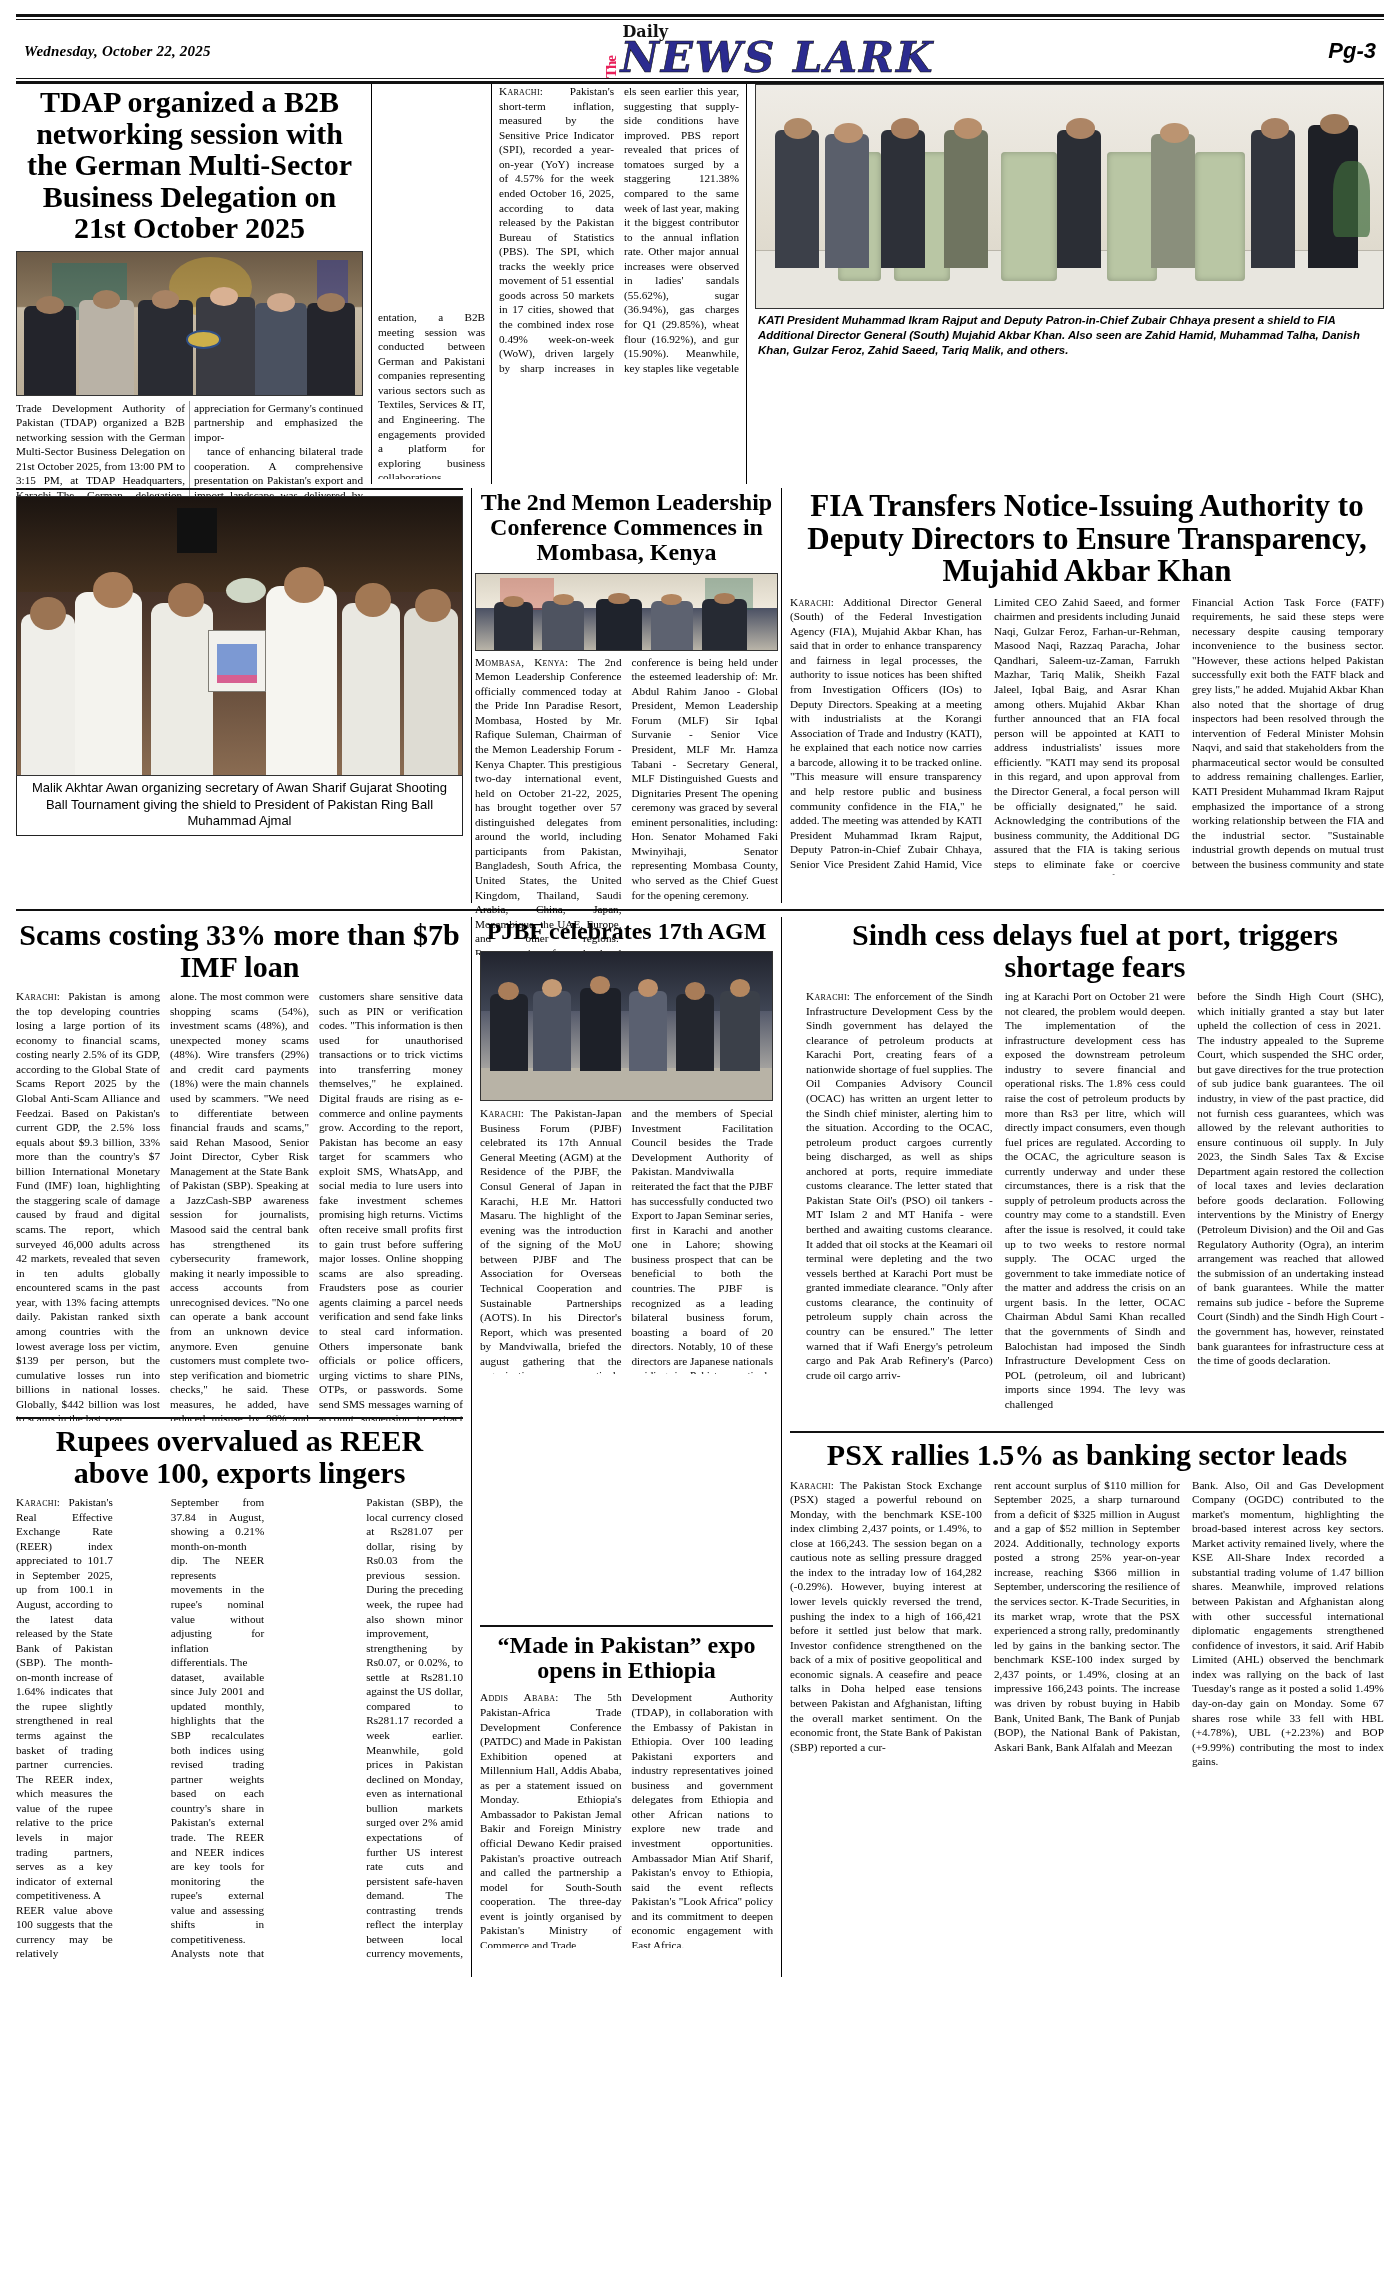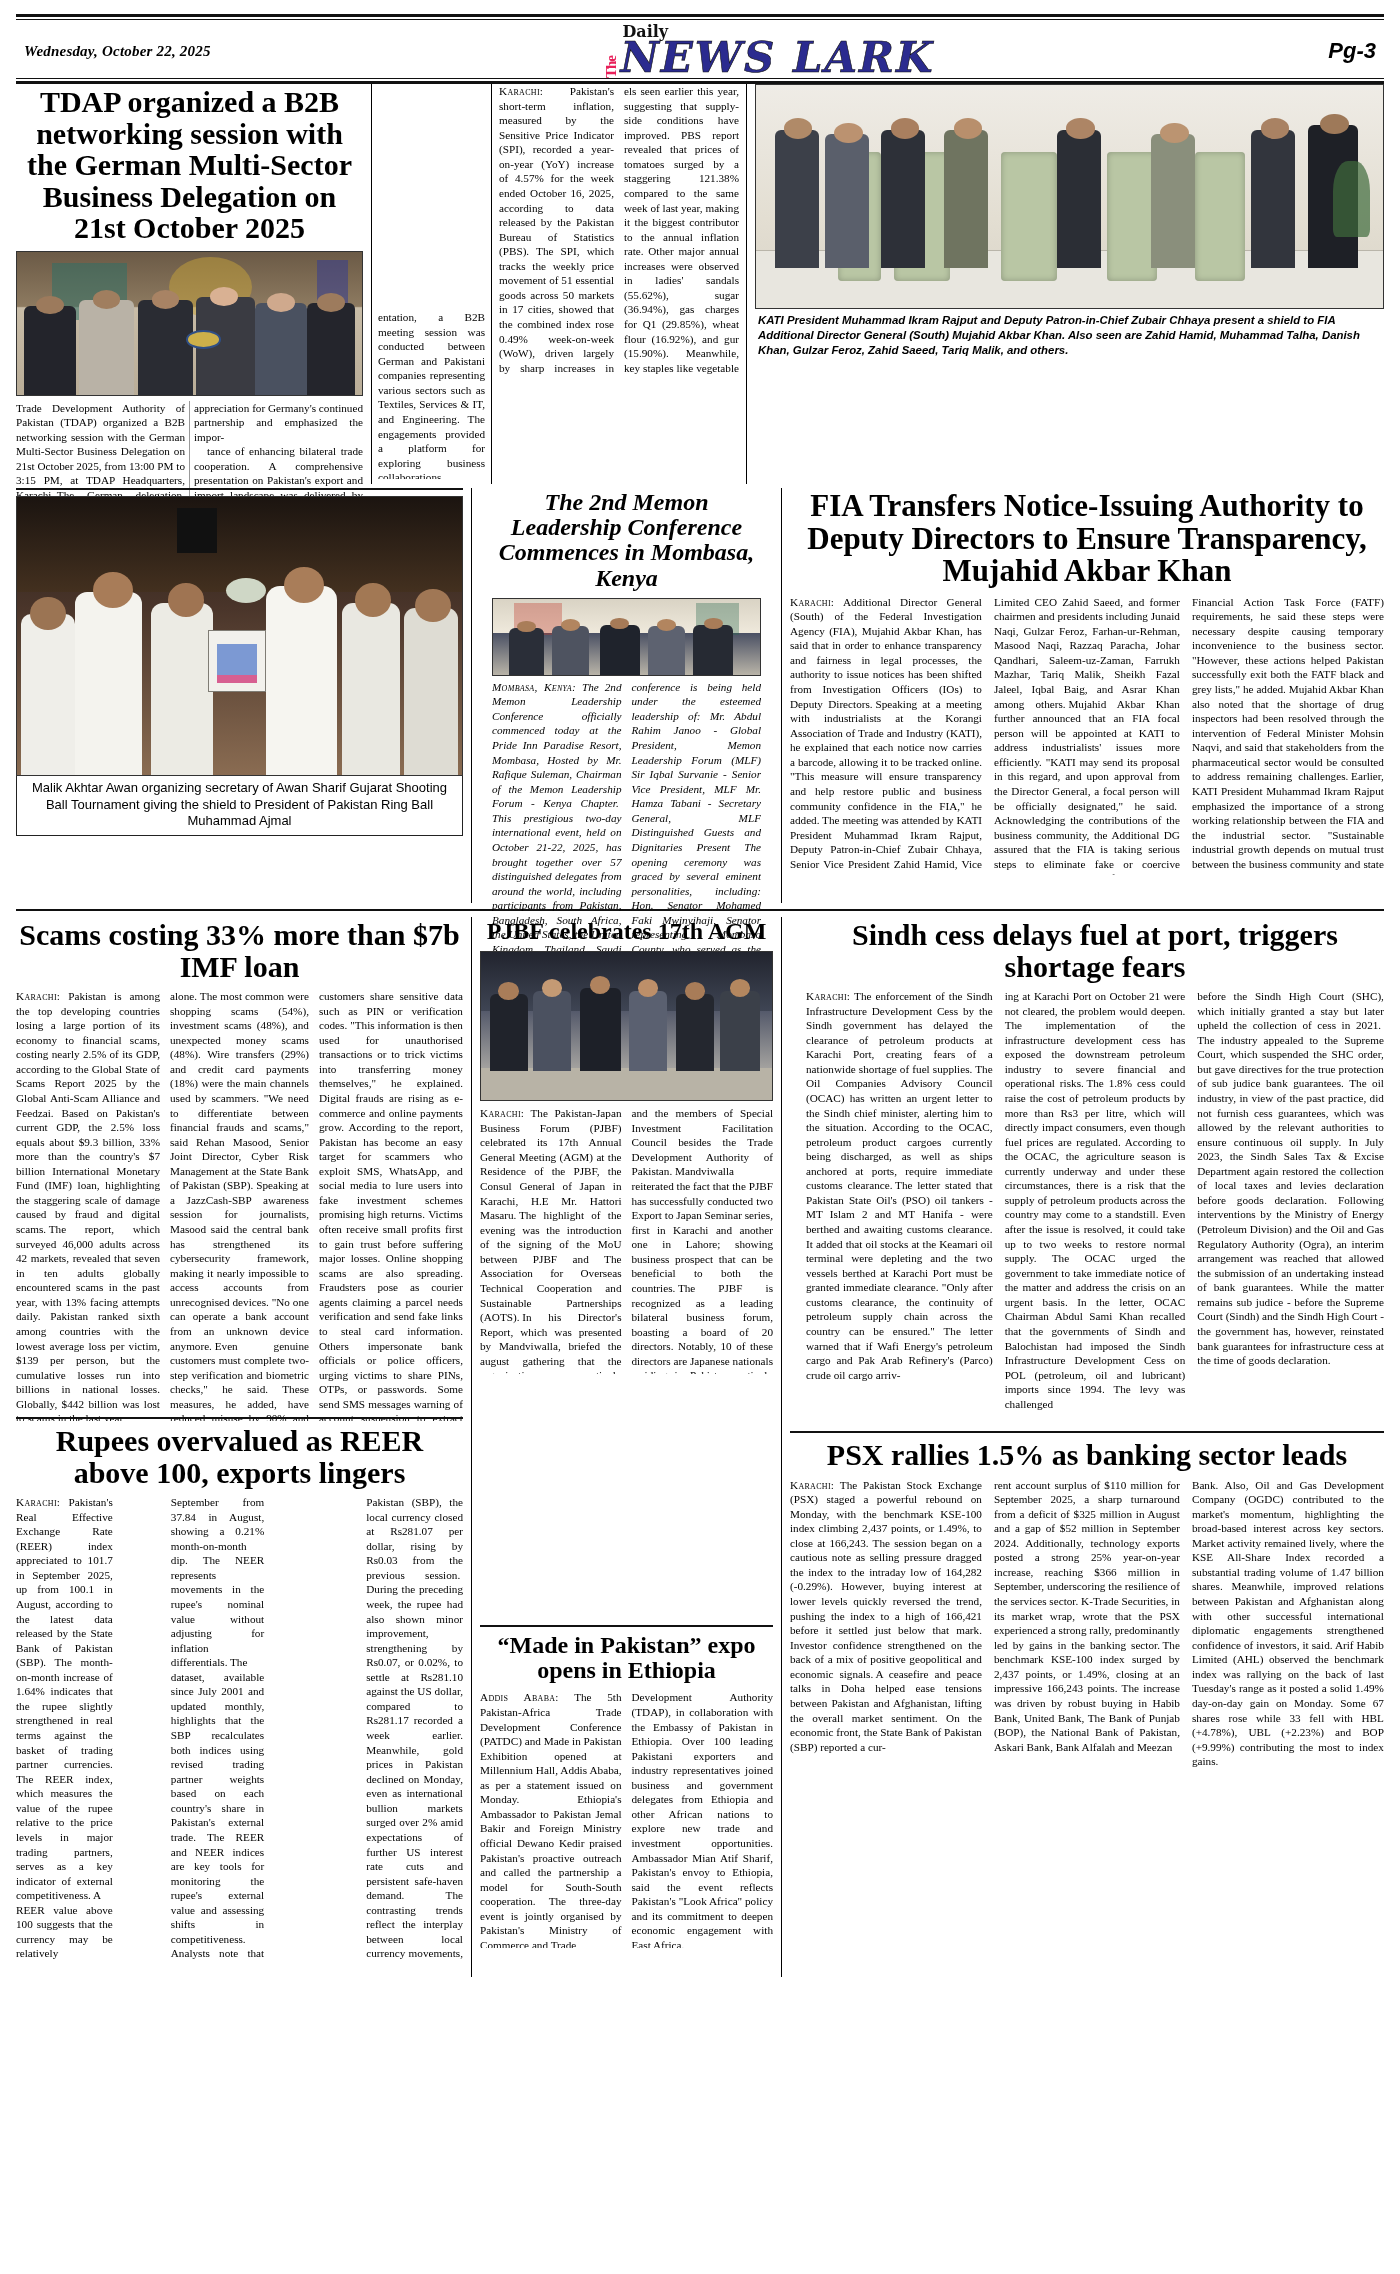--- a/index.html
+++ b/index.html
@@ -238,21 +238,21 @@
         <div class="head" style="left:60%;bottom:62%;width:9%;height:13%;background:#a97d59;"></div>
         <div style="position:absolute;left:47%;bottom:62%;width:9%;height:9%;border-radius:50%;background:#cfd7c6;"></div>
         <div class="fig" style="left:73%;width:13%;height:62%;background:#e9e8e1;border-radius:11px 11px 0 0;"></div>
         <div class="head" style="left:76%;bottom:57%;width:8%;height:12%;background:#a27854;"></div>
         <div class="fig" style="left:87%;width:12%;height:60%;background:#dedcd3;border-radius:11px 11px 0 0;"></div>
         <div class="head" style="left:89.5%;bottom:55%;width:8%;height:12%;background:#a07755;"></div>
       </div>
       <div class="caption">Malik Akhtar Awan organizing secretary of Awan Sharif Gujarat Shooting Ball Tournament giving the shield to President of Pakistan Ring Ball Muhammad Ajmal</div>
     </div>
 
-    <div class="vline" style="width:310px; padding:0 20px;font-style:italic;">
+    <div class="vline" style="width:310px; padding:0 3px;">
       <h1 class="hl hl-md">The 2nd Memon Leadership Conference Commences in Mombasa, Kenya</h1>
       <div class="photo" style="height:78px; width:100%;">
         <div class="sky scene-conf"></div>
         <div style="position:absolute;left:0;right:0;top:0;height:45%;background:linear-gradient(#d9d3c4,#efe9dc);"></div>
         <div style="position:absolute;left:8%;top:6%;width:18%;height:42%;background:#c0392b;opacity:.35;"></div>
         <div style="position:absolute;right:8%;top:6%;width:16%;height:42%;background:#2a6b4f;opacity:.35;"></div>
         <div class="fig" style="left:6%;width:13%;height:62%;background:#2a2e38;"></div>
         <div class="head" style="left:9%;bottom:56%;width:7%;height:15%;background:#a97d59;"></div>
         <div class="fig" style="left:22%;width:14%;height:64%;background:#4e5360;"></div>
         <div class="head" style="left:25.5%;bottom:58%;width:7%;height:15%;background:#b2855f;"></div>

